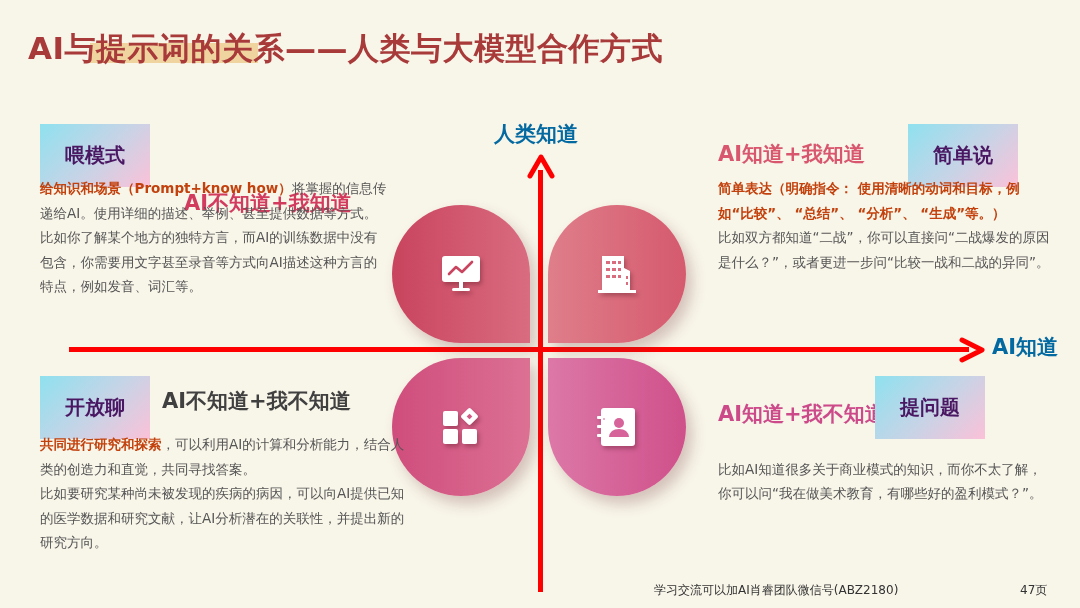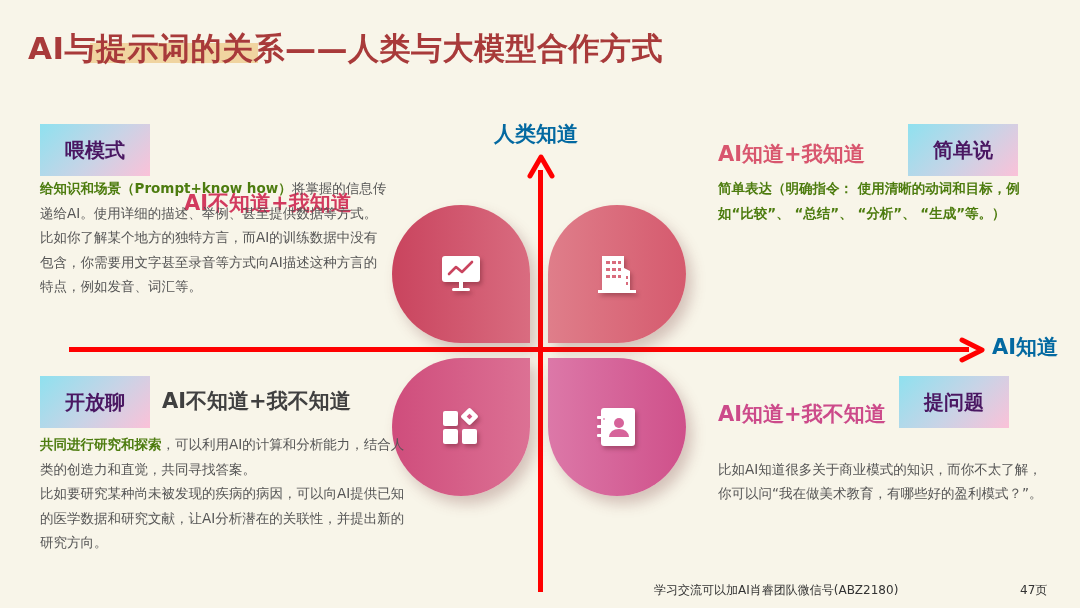--- a/index.html
+++ b/index.html
@@ -15,32 +15,32 @@
     position: absolute; left: 62px; top: 15px; width: 168px; height: 20px;
     background: #f0d4a0;
   }
   .title {
     position: relative;
     font-size: 31px; font-weight: bold; color: #a83a3a;
     letter-spacing: 0.5px; white-space: nowrap; line-height: 40px;
   }
 
   .tag {
-    position: absolute; width: 110px; height: 52px;
+    position: absolute; width: 110px; height: 63px;
     background: linear-gradient(135deg, #8fe1ef 0%, #c9d3e6 55%, #fbc1d8 100%);
     display: flex; align-items: center; justify-content: center;
     font-size: 20px; font-weight: bold; color: #4a1762;
   }
   .subhead {
     position: absolute; font-size: 21px; font-weight: bold; white-space: nowrap;
   }
   .desc {
     position: absolute; font-size: 13.5px; line-height: 24.5px; color: #555;
   }
-  .desc b { color: #4d7c0f; font-weight: bold; }
+  .desc b { color: #c2410c; font-weight: bold; }
 
   .axis-h {
     position: absolute; left: 69px; top: 347px; width: 900px; height: 5px;
     background: #ff0000;
   }
   .axis-v {
     position: absolute; left: 538px; top: 170px; width: 5px; height: 422px;
     background: #ff0000;
   }
   .axis-label {
@@ -135,30 +135,31 @@
 <div class="subhead" style="left:184px;top:145px;color:#d23a5e;margin-top:44px;">AI不知道+我知道</div>
 <div class="desc" style="left:40px;top:176px;width:350px;">
   <b>给知识和场景（Prompt+know how）</b><span>将掌握的信息传递给AI。使用详细的描述、举例、甚至提供数据等方式。</span><br>
   <span>比如你了解某个地方的独特方言，而AI的训练数据中没有包含，你需要用文字甚至录音等方式向AI描述这种方言的特点，例如发音、词汇等。</span>
 </div>
 
 <div class="subhead" style="left:718px;top:140px;color:#d8566e;">AI知道+我知道</div>
 <div class="tag" style="left:908px;top:124px;">简单说</div>
 <div class="desc" style="left:718px;top:176px;width:336px;">
   <b>简单表达（明确指令： 使用清晰的动词和目标，例如“比较”、 “总结”、 “分析”、 “生成”等。）</b><br>
+  <span> 比如双方都知道“二战”，你可以直接问“二战爆发的原因是什么？”，或者更进一步问“比较一战和二战的异同”。</span>
 </div>
 
 <div class="tag" style="left:40px;top:376px;">开放聊</div>
 <div class="subhead" style="left:162px;top:387px;color:#404040;">AI不知道+我不知道</div>
 <div class="desc" style="left:40px;top:432px;width:370px;">
   <b>共同进行研究和探索</b><span>，可以利用AI的计算和分析能力，结合人类的创造力和直觉，共同寻找答案。</span><br>
   <span>比如要研究某种尚未被发现的疾病的病因，可以向AI提供已知的医学数据和研究文献，让AI分析潜在的关联性，并提出新的研究方向。</span>
 </div>
 
 <div class="subhead" style="left:718px;top:400px;color:#cc4a8a;">AI知道+我不知道</div>
-<div class="tag" style="left:899px;top:376px;">提问题</div>
+<div class="tag" style="left:875px;top:376px;">提问题</div>
 <div class="desc" style="left:718px;top:432px;width:336px;">
   <br>
   <span>比如AI知道很多关于商业模式的知识，而你不太了解，你可以问“我在做美术教育，有哪些好的盈利模式？”。</span>
 </div>
 
 <div class="footer" style="left:654px;">学习交流可以加AI肖睿团队微信号(ABZ2180)</div>
 <div class="footer" style="left:1020px;">47页</div>
 
 </body></html>

